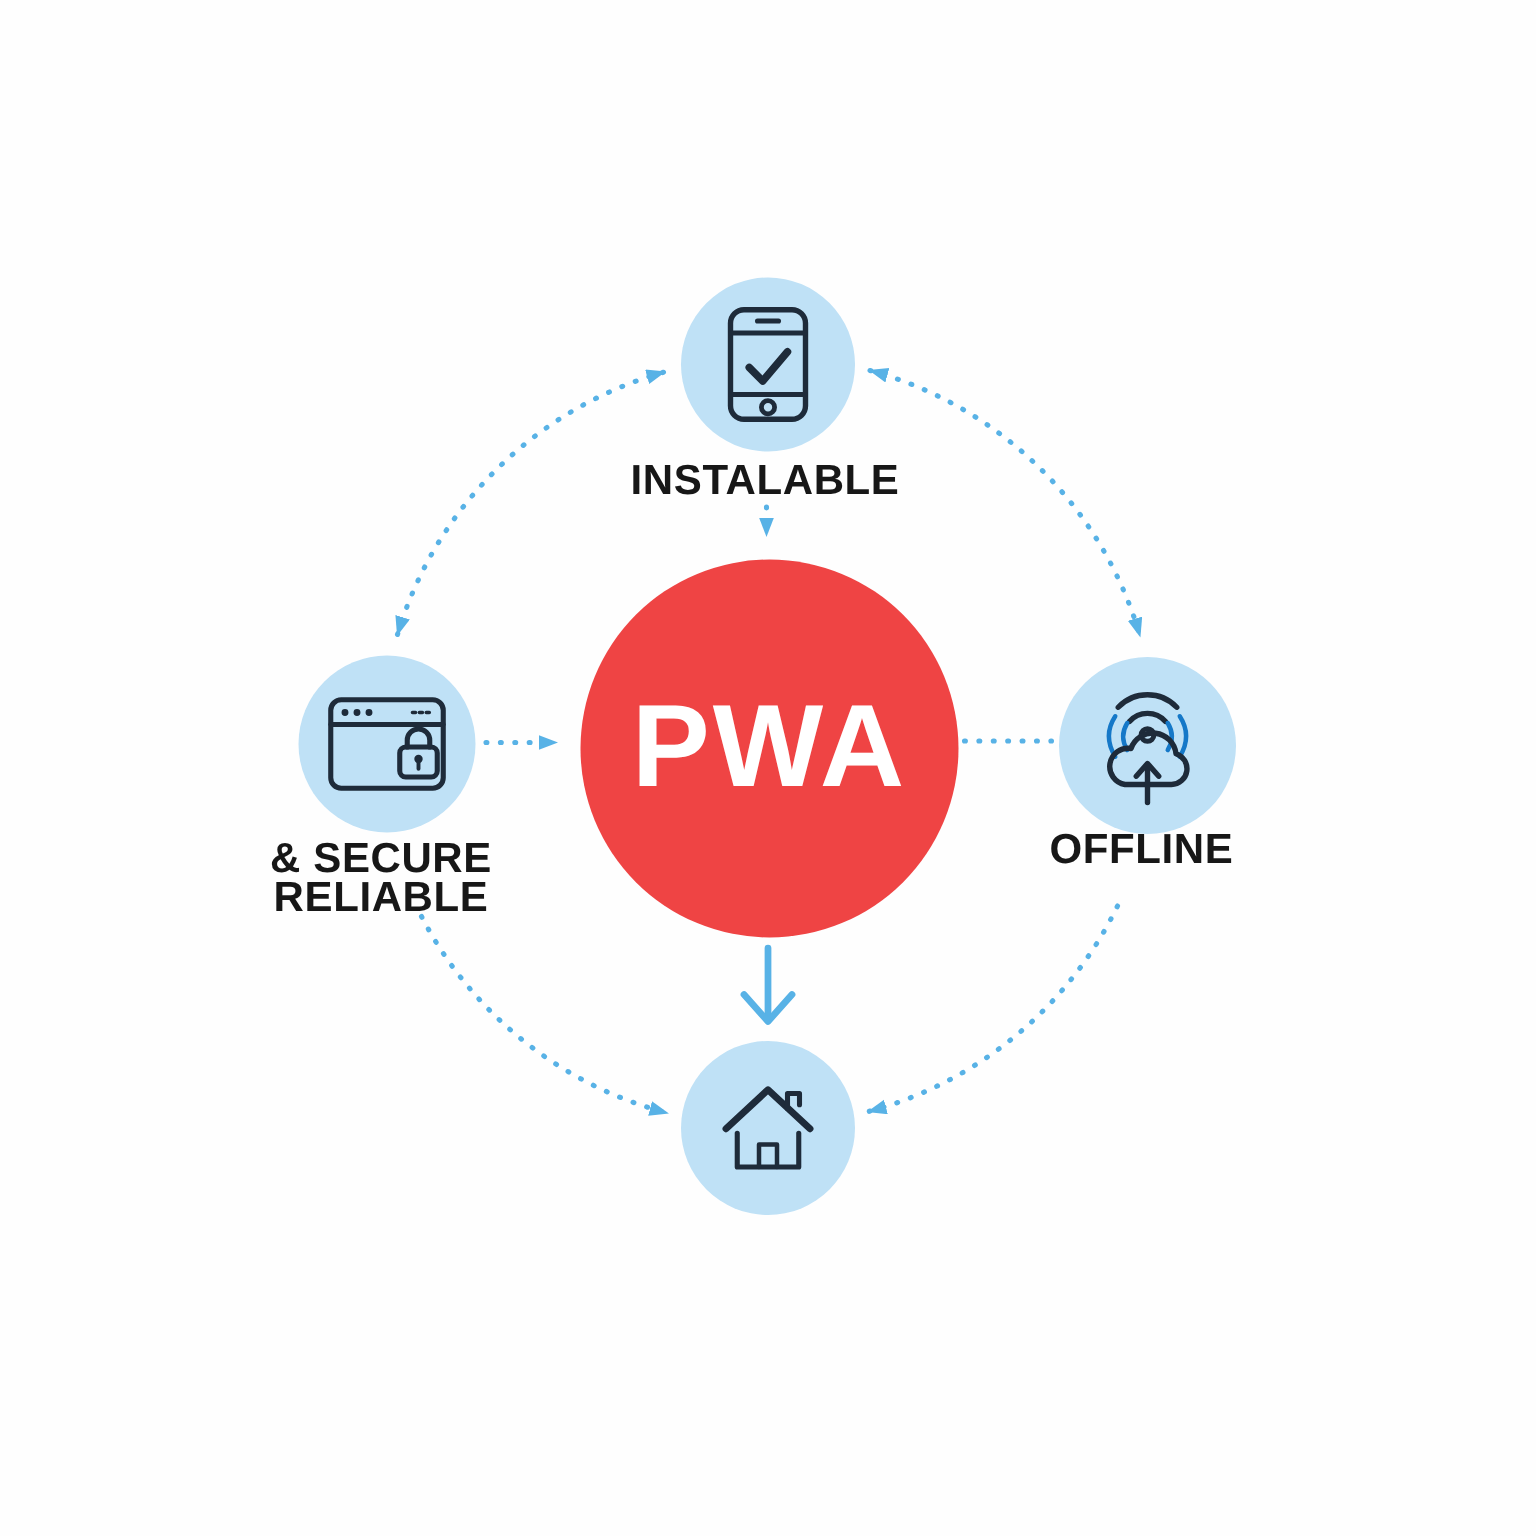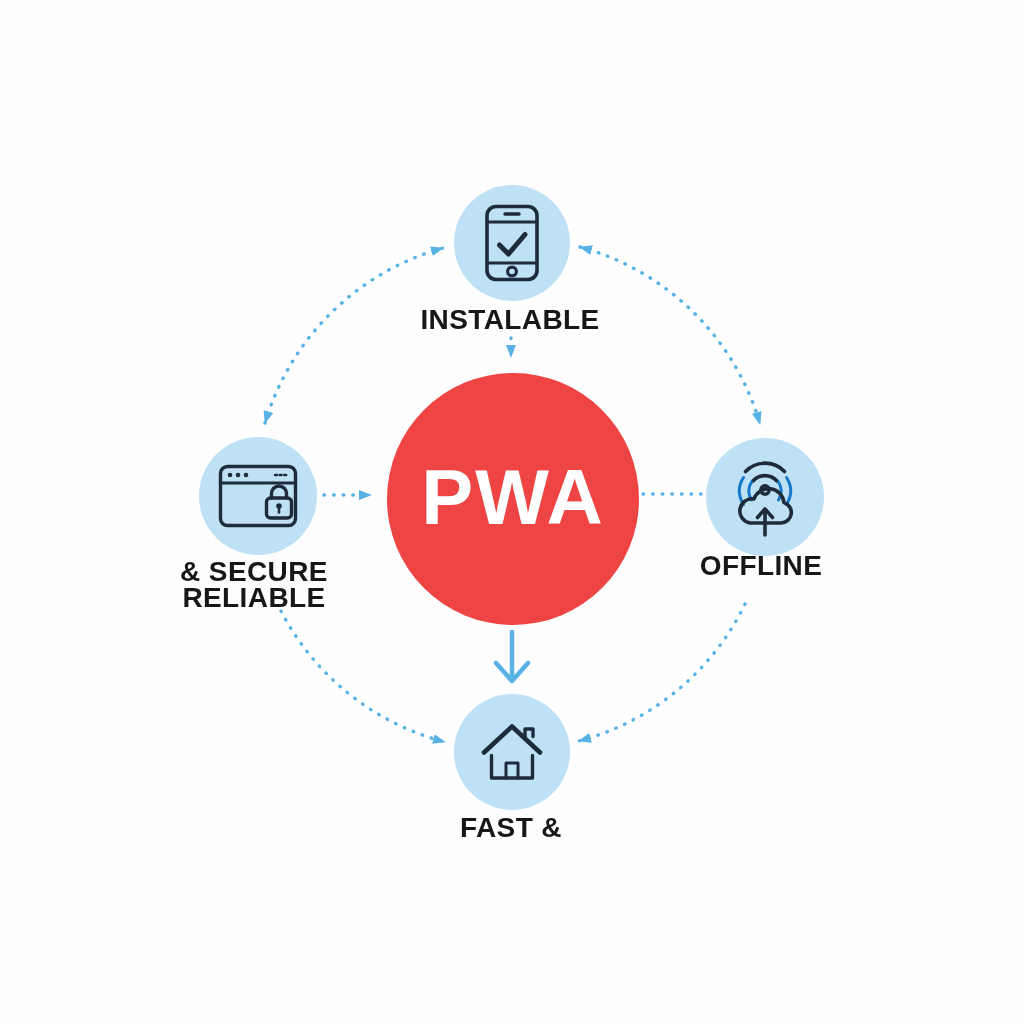--- a/index.html
+++ b/index.html
@@ -128,16 +128,15 @@
     <svg width="68" height="66" viewBox="0 0 68 66">
       <g stroke="#1e2b3a" fill="none" stroke-linecap="round" stroke-linejoin="round">
         <path d="M6 33.5 L34 7.5 L62 33.5" stroke-width="4.6"></path>
         <path d="M47 20 V10 H55 V17.5" stroke-width="3.4"></path>
         <path d="M13.5 36.5 V59 H54.5 V36.5" stroke-width="3.4"></path>
         <path d="M28 59 V44 H40 V59" stroke-width="3"></path>
       </g>
     </svg>
   </div>
   <div class="node-label label-bottom">
-    <div>FAST &amp;</div>
   </div>
 
 </div>
 
 </body></html>

